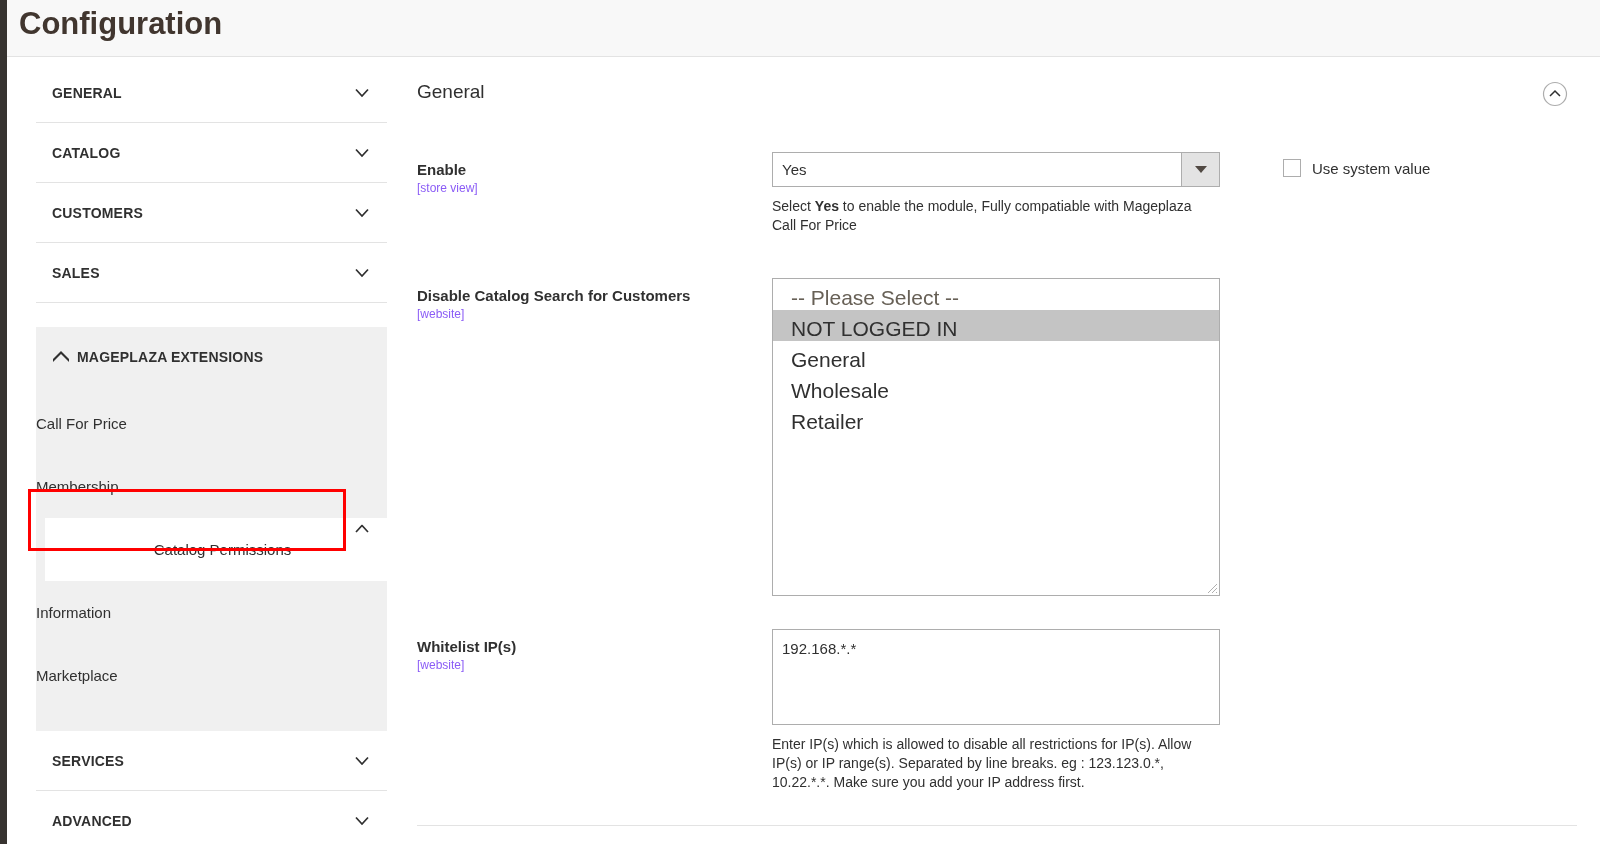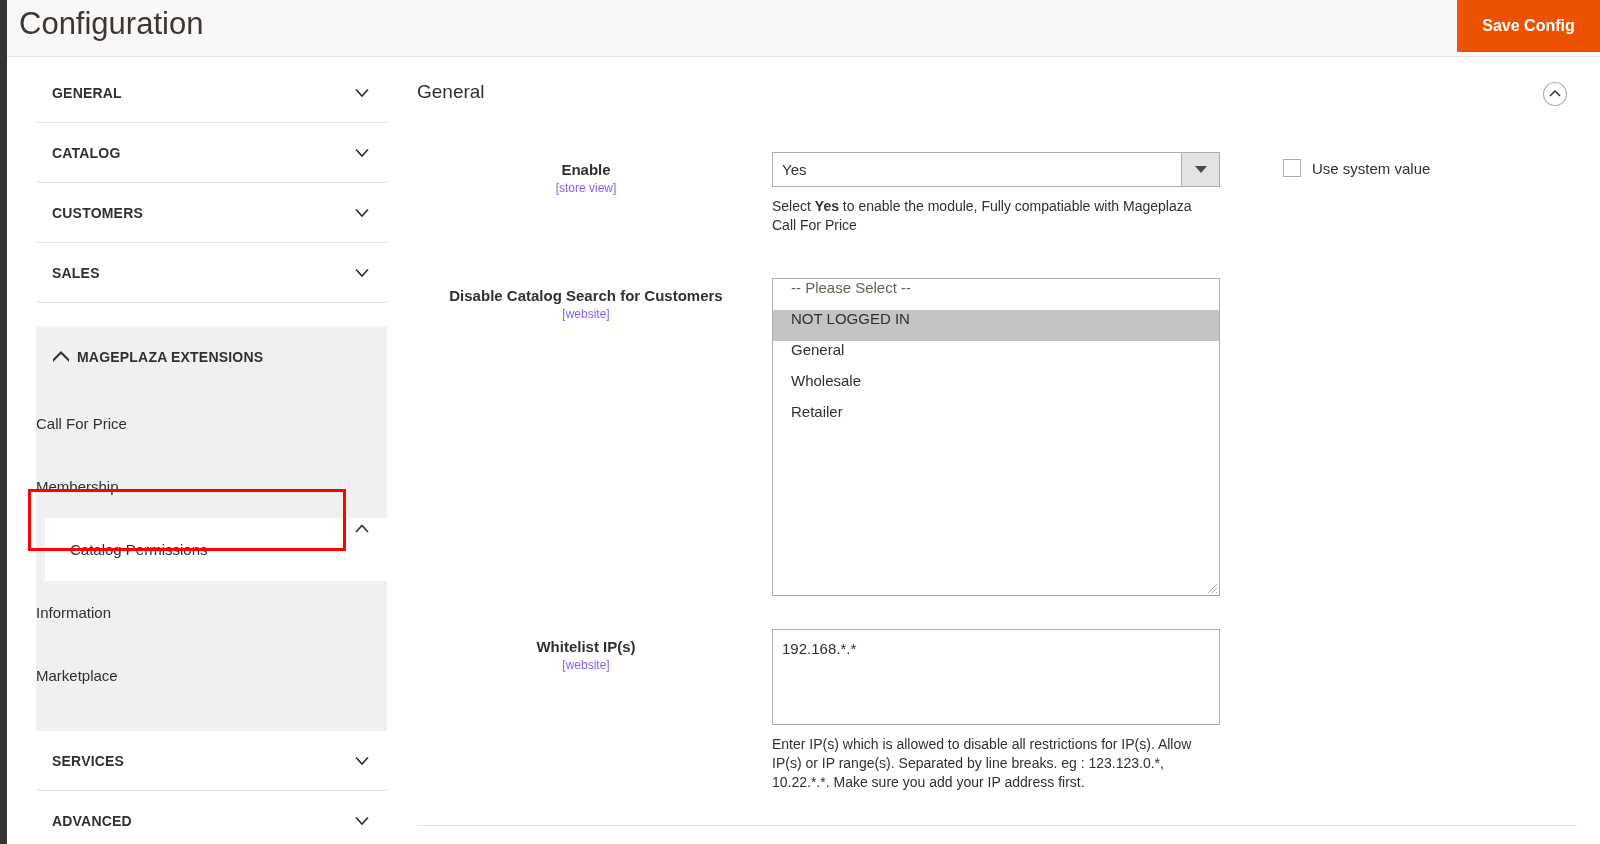--- a/index.html
+++ b/index.html
@@ -32,21 +32,21 @@
     position: absolute;
     left: 7px; top: 0;
     width: 1593px; height: 57px;
     background: #f8f8f8;
     border-bottom: 1px solid #e3e3e3;
   }
   .page-title {
     position: absolute;
     left: 12px; top: 6px;
     font-size: 31px;
-    font-weight: 400;
+    font-weight: 700;
     color: #41362f;
     letter-spacing: 0px;
     white-space: nowrap;
   }
   .save-config-button {
     position: absolute;
     right: 0px; top: 0px;
     width: 143px; height: 52px;
     background: #eb5202;
     color: #ffffff;
@@ -119,21 +119,22 @@
     align-items: center;
     font-size: 15px;
     color: #303030;
     cursor: pointer;
   }
   .nav-subitem.current {
     background: #ffffff;
     font-weight: normal;
     color: #303030;
     margin-left: 9px;
-    padding-left: 25px;
+    padding-left: 13px;
+    justify-content: center;
   }
 
   
   .annotation-box {
     position: absolute;
     left: 28px;
     top: 489px;
     width: 318px;
     height: 62px;
     border: 3px solid #ff0000;
@@ -167,21 +168,21 @@
     height: 26px;
     cursor: pointer;
   }
 
   .field-row {
     position: relative;
     display: flex;
   }
   .field-label {
     width: 355px;
-    text-align: center;
+    text-align: left;
     padding-right: 17px;
     padding-top: 8px;
     flex: 0 0 auto;
   }
   .field-label .label-text {
     font-size: 15px;
     font-weight: bold;
     color: #303030;
     display: block;
     line-height: 20px;
@@ -270,23 +271,23 @@
     height: 318px;
     border: 1px solid #adadad;
     background: #ffffff;
     position: relative;
     overflow: hidden;
     cursor: pointer;
   }
   .ms-option {
     height: 31px;
     display: flex;
-    align-items: flex-start;
+    align-items: flex-end;
     padding-left: 18px;
-    font-size: 15px;
+    font-size: 21px;
     color: #303030;
     cursor: pointer;
   }
   .ms-option.placeholder { color: #676056; }
   .ms-option.selected {
     background: #c4c4c4;
     color: #303030;
   }
   .resize-grip {
     position: absolute;
@@ -324,21 +325,20 @@
 </style>
 </head>
 <body>
 
 <div id="page">
 
   <div class="left-edge"></div>
 
   <div class="page-header">
     <div class="page-title">Configuration</div>
-    <button class="save-config-button">Save Config</button>
   </div>
 
   <div class="sidebar">
 
     <div class="nav-section">
       <div class="nav-section-title">
         <span>GENERAL</span>
       </div>
       <svg class="chevron" viewBox="0 0 14 9">
           <path d="M1 1 L7 7.5 L13 1" stroke="#303030" stroke-width="1.7" fill="none"></path>

